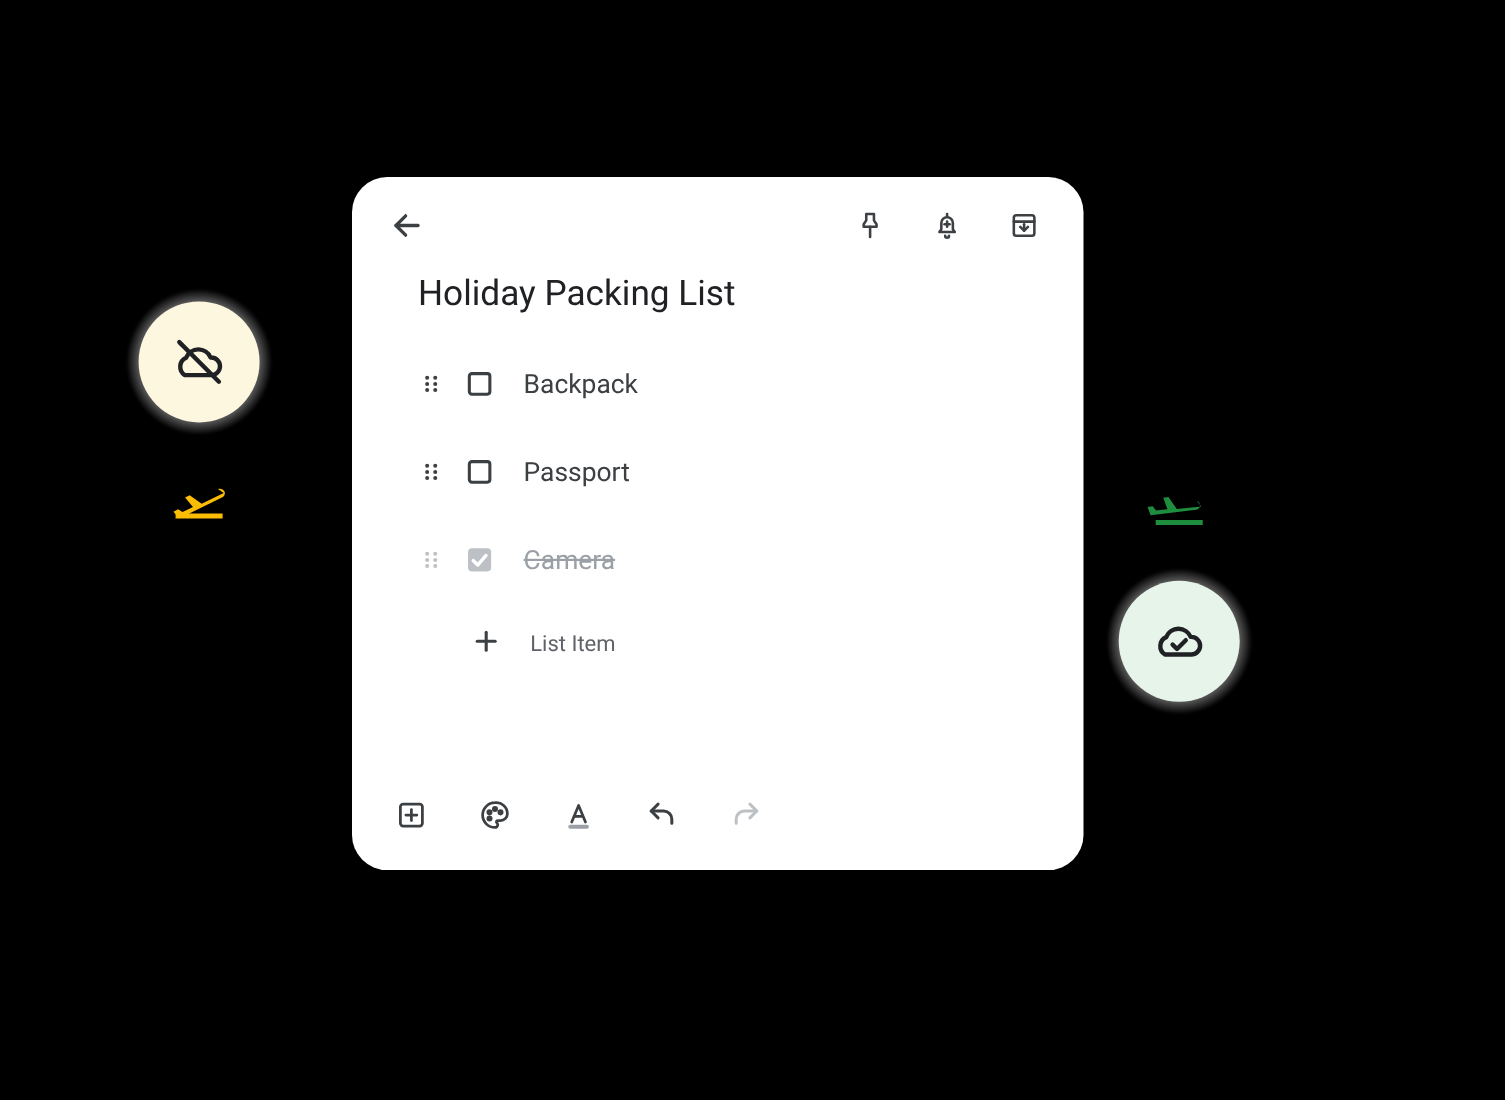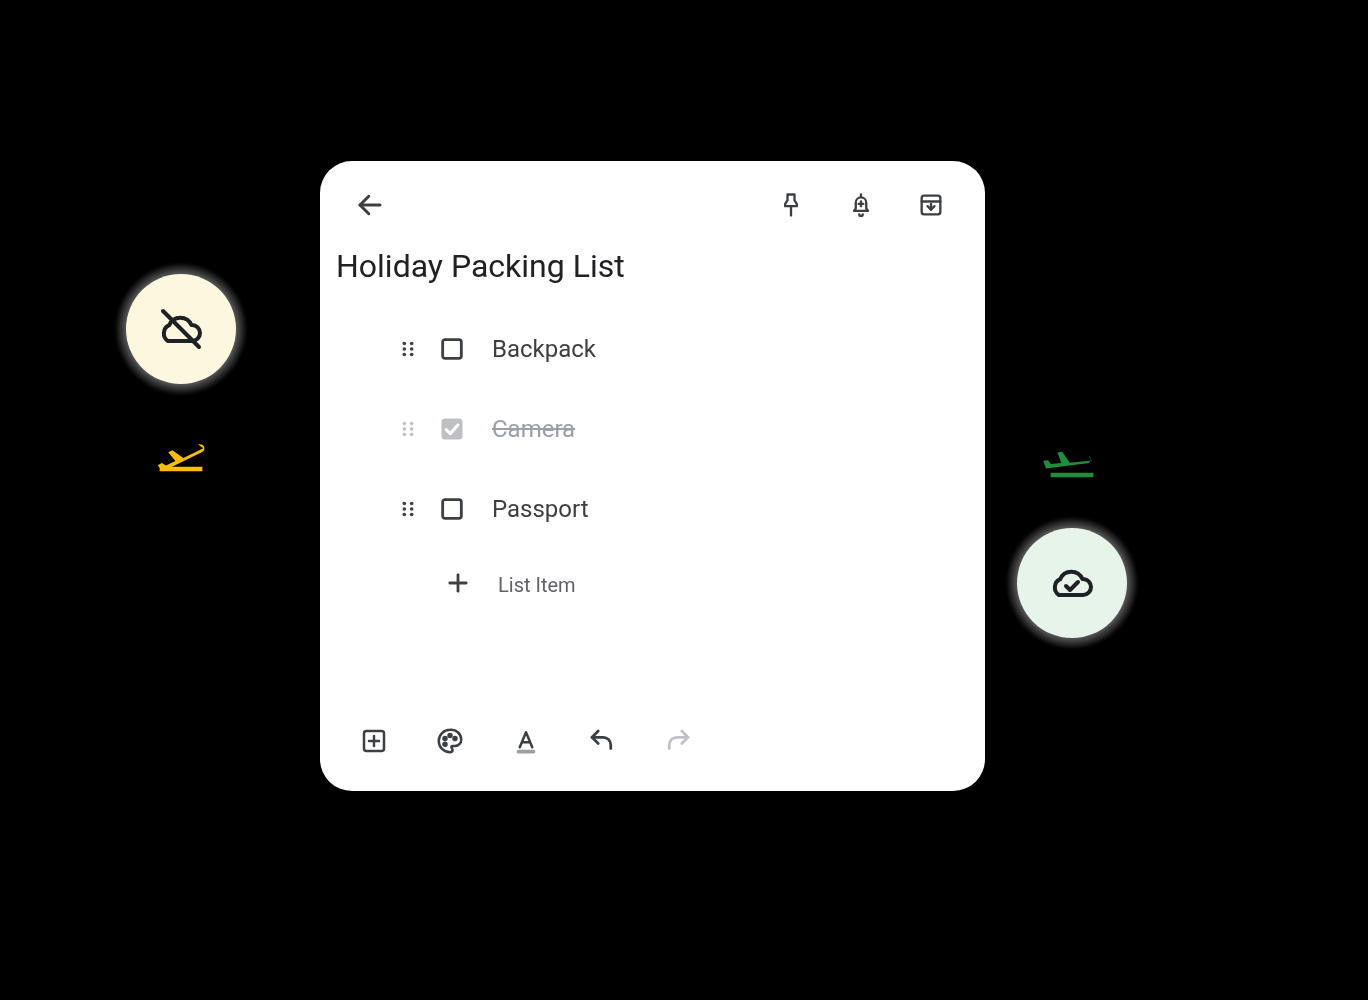--- a/index.html
+++ b/index.html
@@ -40,22 +40,23 @@
     border-radius: 50%;
   }
   .topbar .spacer { flex: 1; }
   .topbar .right { display: flex; gap: 22px; }
   .title {
     font-size: 32px;
     font-weight: 400;
     color: #202124;
     padding: 20px 36px 14px 16px;
     letter-spacing: 0;
-  }
-  .items { padding: 10px 0 0 16px; flex: 1; }
+    margin-left: 44px;
+  }
+  .items { padding: 10px 0 0 0; flex: 1; }
   .item-row {
     display: flex;
     align-items: center;
     height: 80px;
     padding-left: 60px;
     gap: 18px;
   }
   .drag-handle {
     width: 24px;
     color: #3c4043;
@@ -233,58 +234,58 @@
       </div>
       <div class="checkbox">
         <svg width="28" height="28" viewBox="0 0 24 24" fill="none" stroke="currentColor" stroke-width="2.4">
             <rect x="4" y="4" width="16" height="16" rx="2"></rect>
           </svg>
       </div>
       <div class="item-label">Backpack</div>
     </div>
 
     <div class="item-row">
+      <div class="drag-handle">
+        <svg width="22" height="22" viewBox="0 0 24 24" fill="currentColor">
+            <circle cx="8" cy="6" r="2"></circle>
+            <circle cx="16" cy="6" r="2"></circle>
+            <circle cx="8" cy="12" r="2"></circle>
+            <circle cx="16" cy="12" r="2"></circle>
+            <circle cx="8" cy="18" r="2"></circle>
+            <circle cx="16" cy="18" r="2"></circle>
+          </svg>
+      </div>
+      <div class="checkbox">
+        <svg width="28" height="28" viewBox="0 0 24 24" fill="none" stroke="currentColor" stroke-width="2.4">
+            <rect x="4" y="4" width="16" height="16" rx="2"></rect>
+          </svg>
+      </div>
+      <div class="item-label">Passport</div>
+    </div>
+
+    <div class="item-row">
       <div class="drag-handle muted">
         <svg width="22" height="22" viewBox="0 0 24 24" fill="currentColor">
             <circle cx="8" cy="6" r="2"></circle>
             <circle cx="16" cy="6" r="2"></circle>
             <circle cx="8" cy="12" r="2"></circle>
             <circle cx="16" cy="12" r="2"></circle>
             <circle cx="8" cy="18" r="2"></circle>
             <circle cx="16" cy="18" r="2"></circle>
           </svg>
       </div>
       <div class="checkbox">
         <svg width="28" height="28" viewBox="0 0 24 24">
           <rect x="3" y="3" width="18" height="18" rx="3" fill="#bdc1c6"></rect>
           <polyline points="7 12.5 10.5 16 17 8.5" fill="none" stroke="#fff" stroke-width="2.6" stroke-linecap="round" stroke-linejoin="round"></polyline>
         </svg>
       </div>
       <div class="item-label done">Camera</div>
     </div>
 
-    <div class="item-row">
-      <div class="drag-handle">
-        <svg width="22" height="22" viewBox="0 0 24 24" fill="currentColor">
-            <circle cx="8" cy="6" r="2"></circle>
-            <circle cx="16" cy="6" r="2"></circle>
-            <circle cx="8" cy="12" r="2"></circle>
-            <circle cx="16" cy="12" r="2"></circle>
-            <circle cx="8" cy="18" r="2"></circle>
-            <circle cx="16" cy="18" r="2"></circle>
-          </svg>
-      </div>
-      <div class="checkbox">
-        <svg width="28" height="28" viewBox="0 0 24 24" fill="none" stroke="currentColor" stroke-width="2.4">
-            <rect x="4" y="4" width="16" height="16" rx="2"></rect>
-          </svg>
-      </div>
-      <div class="item-label">Passport</div>
-    </div>
-
     <div class="add-row">
       <div class="plus">
         <svg width="28" height="28" viewBox="0 0 24 24" fill="none" stroke="currentColor" stroke-width="2.4" stroke-linecap="round">
             <line x1="12" y1="5" x2="12" y2="19"></line>
             <line x1="5" y1="12" x2="19" y2="12"></line>
           </svg>
       </div>
       <div class="placeholder">List Item</div>
     </div>
 

